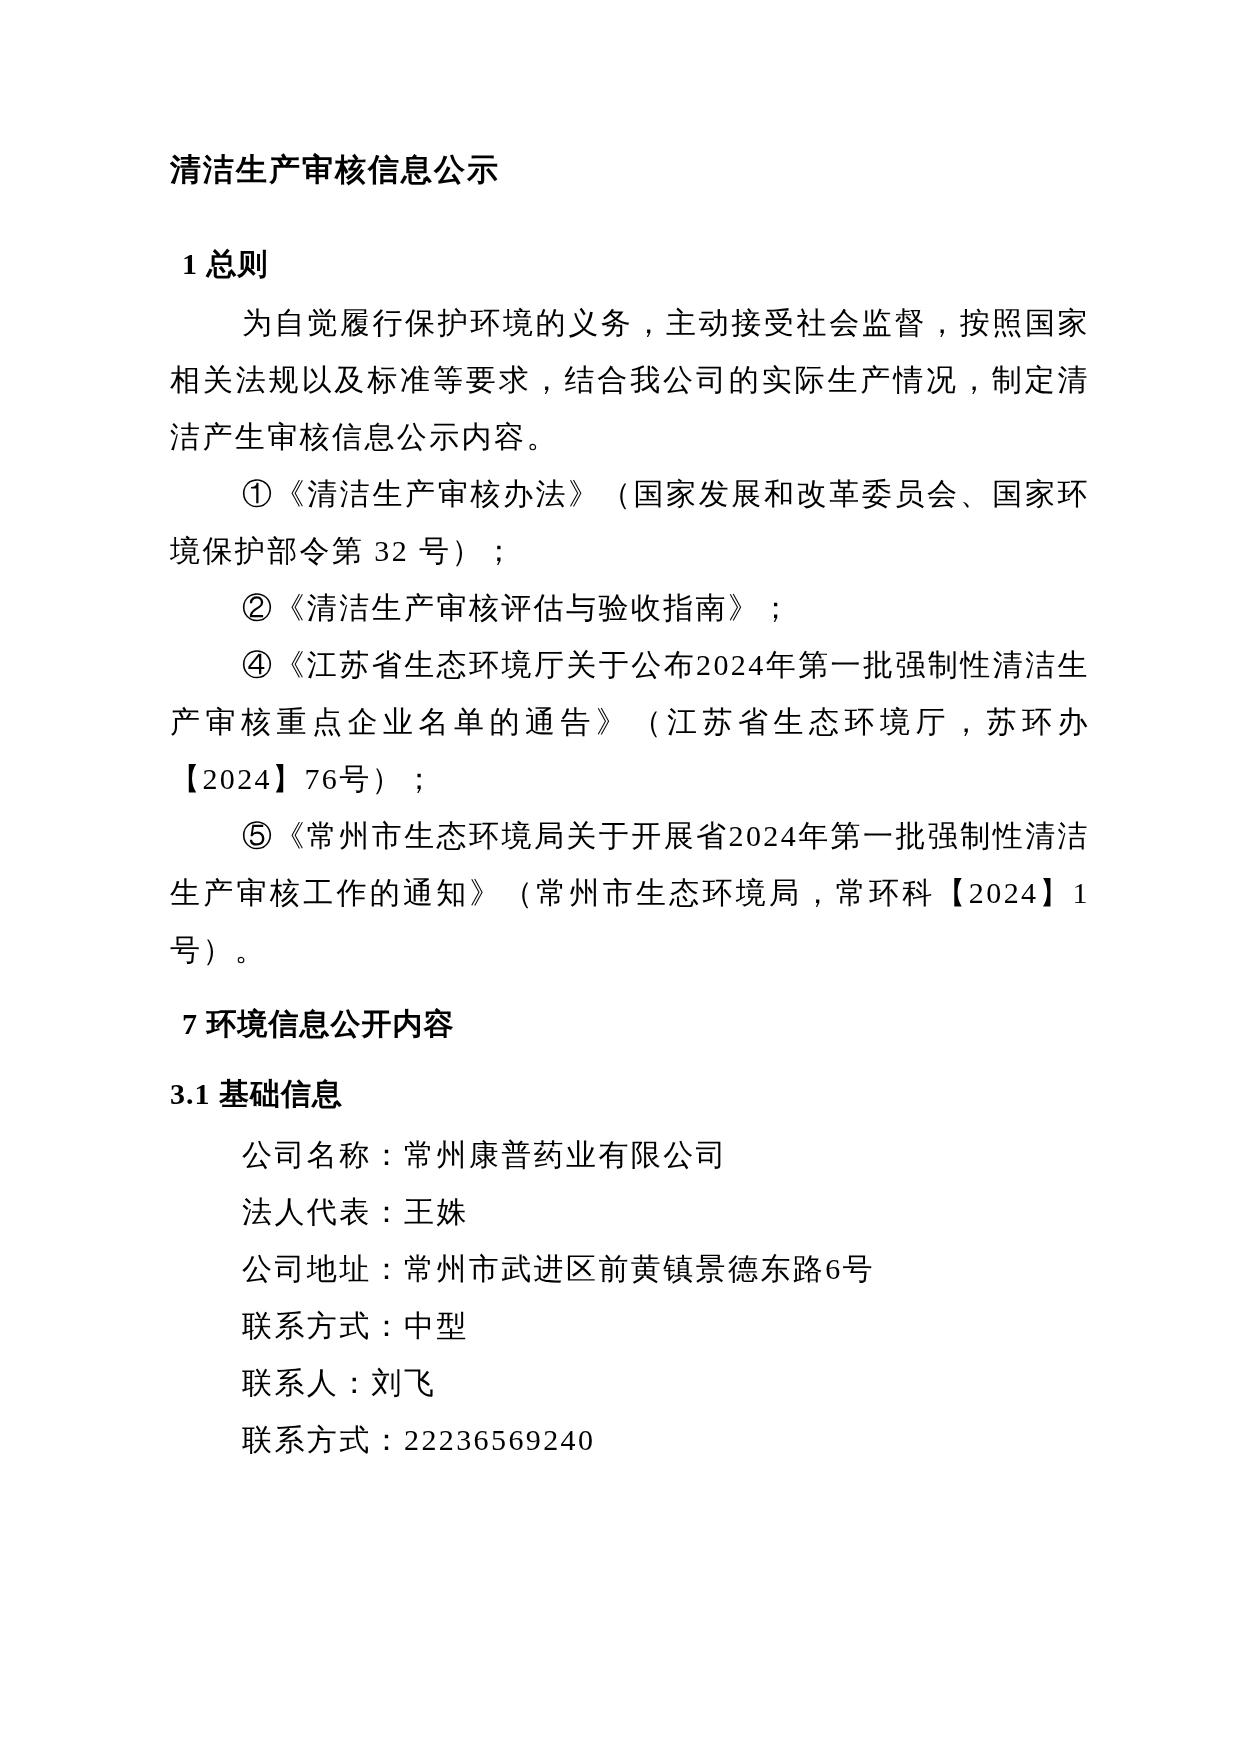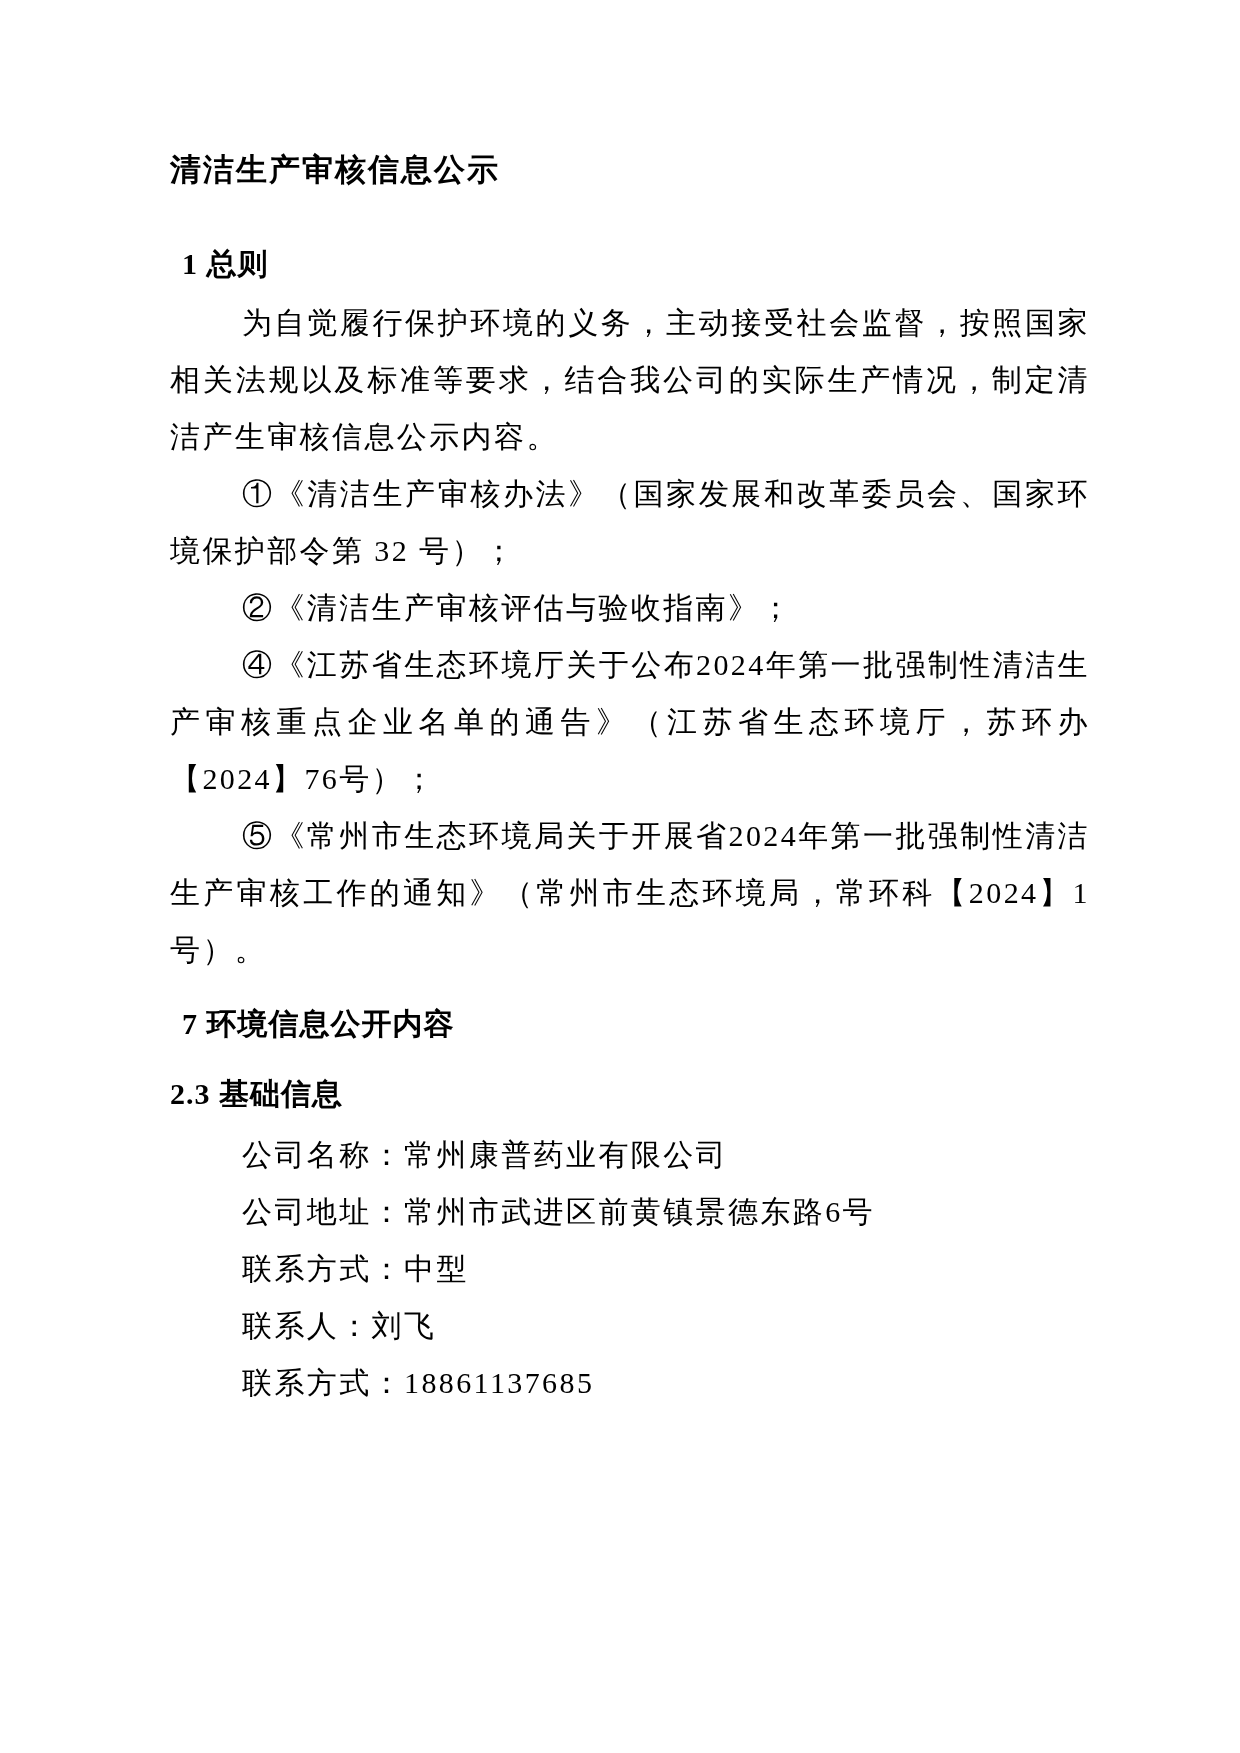--- a/index.html
+++ b/index.html
@@ -70,21 +70,22 @@
   <p class="para">为自觉履行保护环境的义务，主动接受社会监督，按照国家相关法规以及标准等要求，结合我公司的实际生产情况，制定清洁产生审核信息公示内容。</p>
 
 
   <p class="para">①《清洁生产审核办法》（国家发展和改革委员会、国家环境保护部令第 32 号）；</p>
   <p class="para">②《清洁生产审核评估与验收指南》；</p>
   <p class="para">④《江苏省生态环境厅关于公布2024年第一批强制性清洁生产审核重点企业名单的通告》（江苏省生态环境厅，苏环办【2024】76号）；</p>
   <p class="para">⑤《常州市生态环境局关于开展省2024年第一批强制性清洁生产审核工作的通知》（常州市生态环境局，常环科【2024】1号）。</p>
 
   <h2 class="h-level1">7 环境信息公开内容</h2>
 
-  <h3 class="h-level2">2.3 基础信息</h3>
+  <h3 class="h-level2">3.1 基础信息</h3>
 
   <p class="info-line">公司名称：常州康普药业有限公司</p>
+  <p class="info-line">法人代表：王姝</p>
   <p class="info-line">公司地址：常州市武进区前黄镇景德东路6号</p>
   <p class="info-line">联系方式：中型</p>
   <p class="info-line">联系人：刘飞</p>
-  <p class="info-line">联系方式：18861137685</p>
+  <p class="info-line">联系方式：22236569240</p>
 
 </div>
 
 </body></html>

